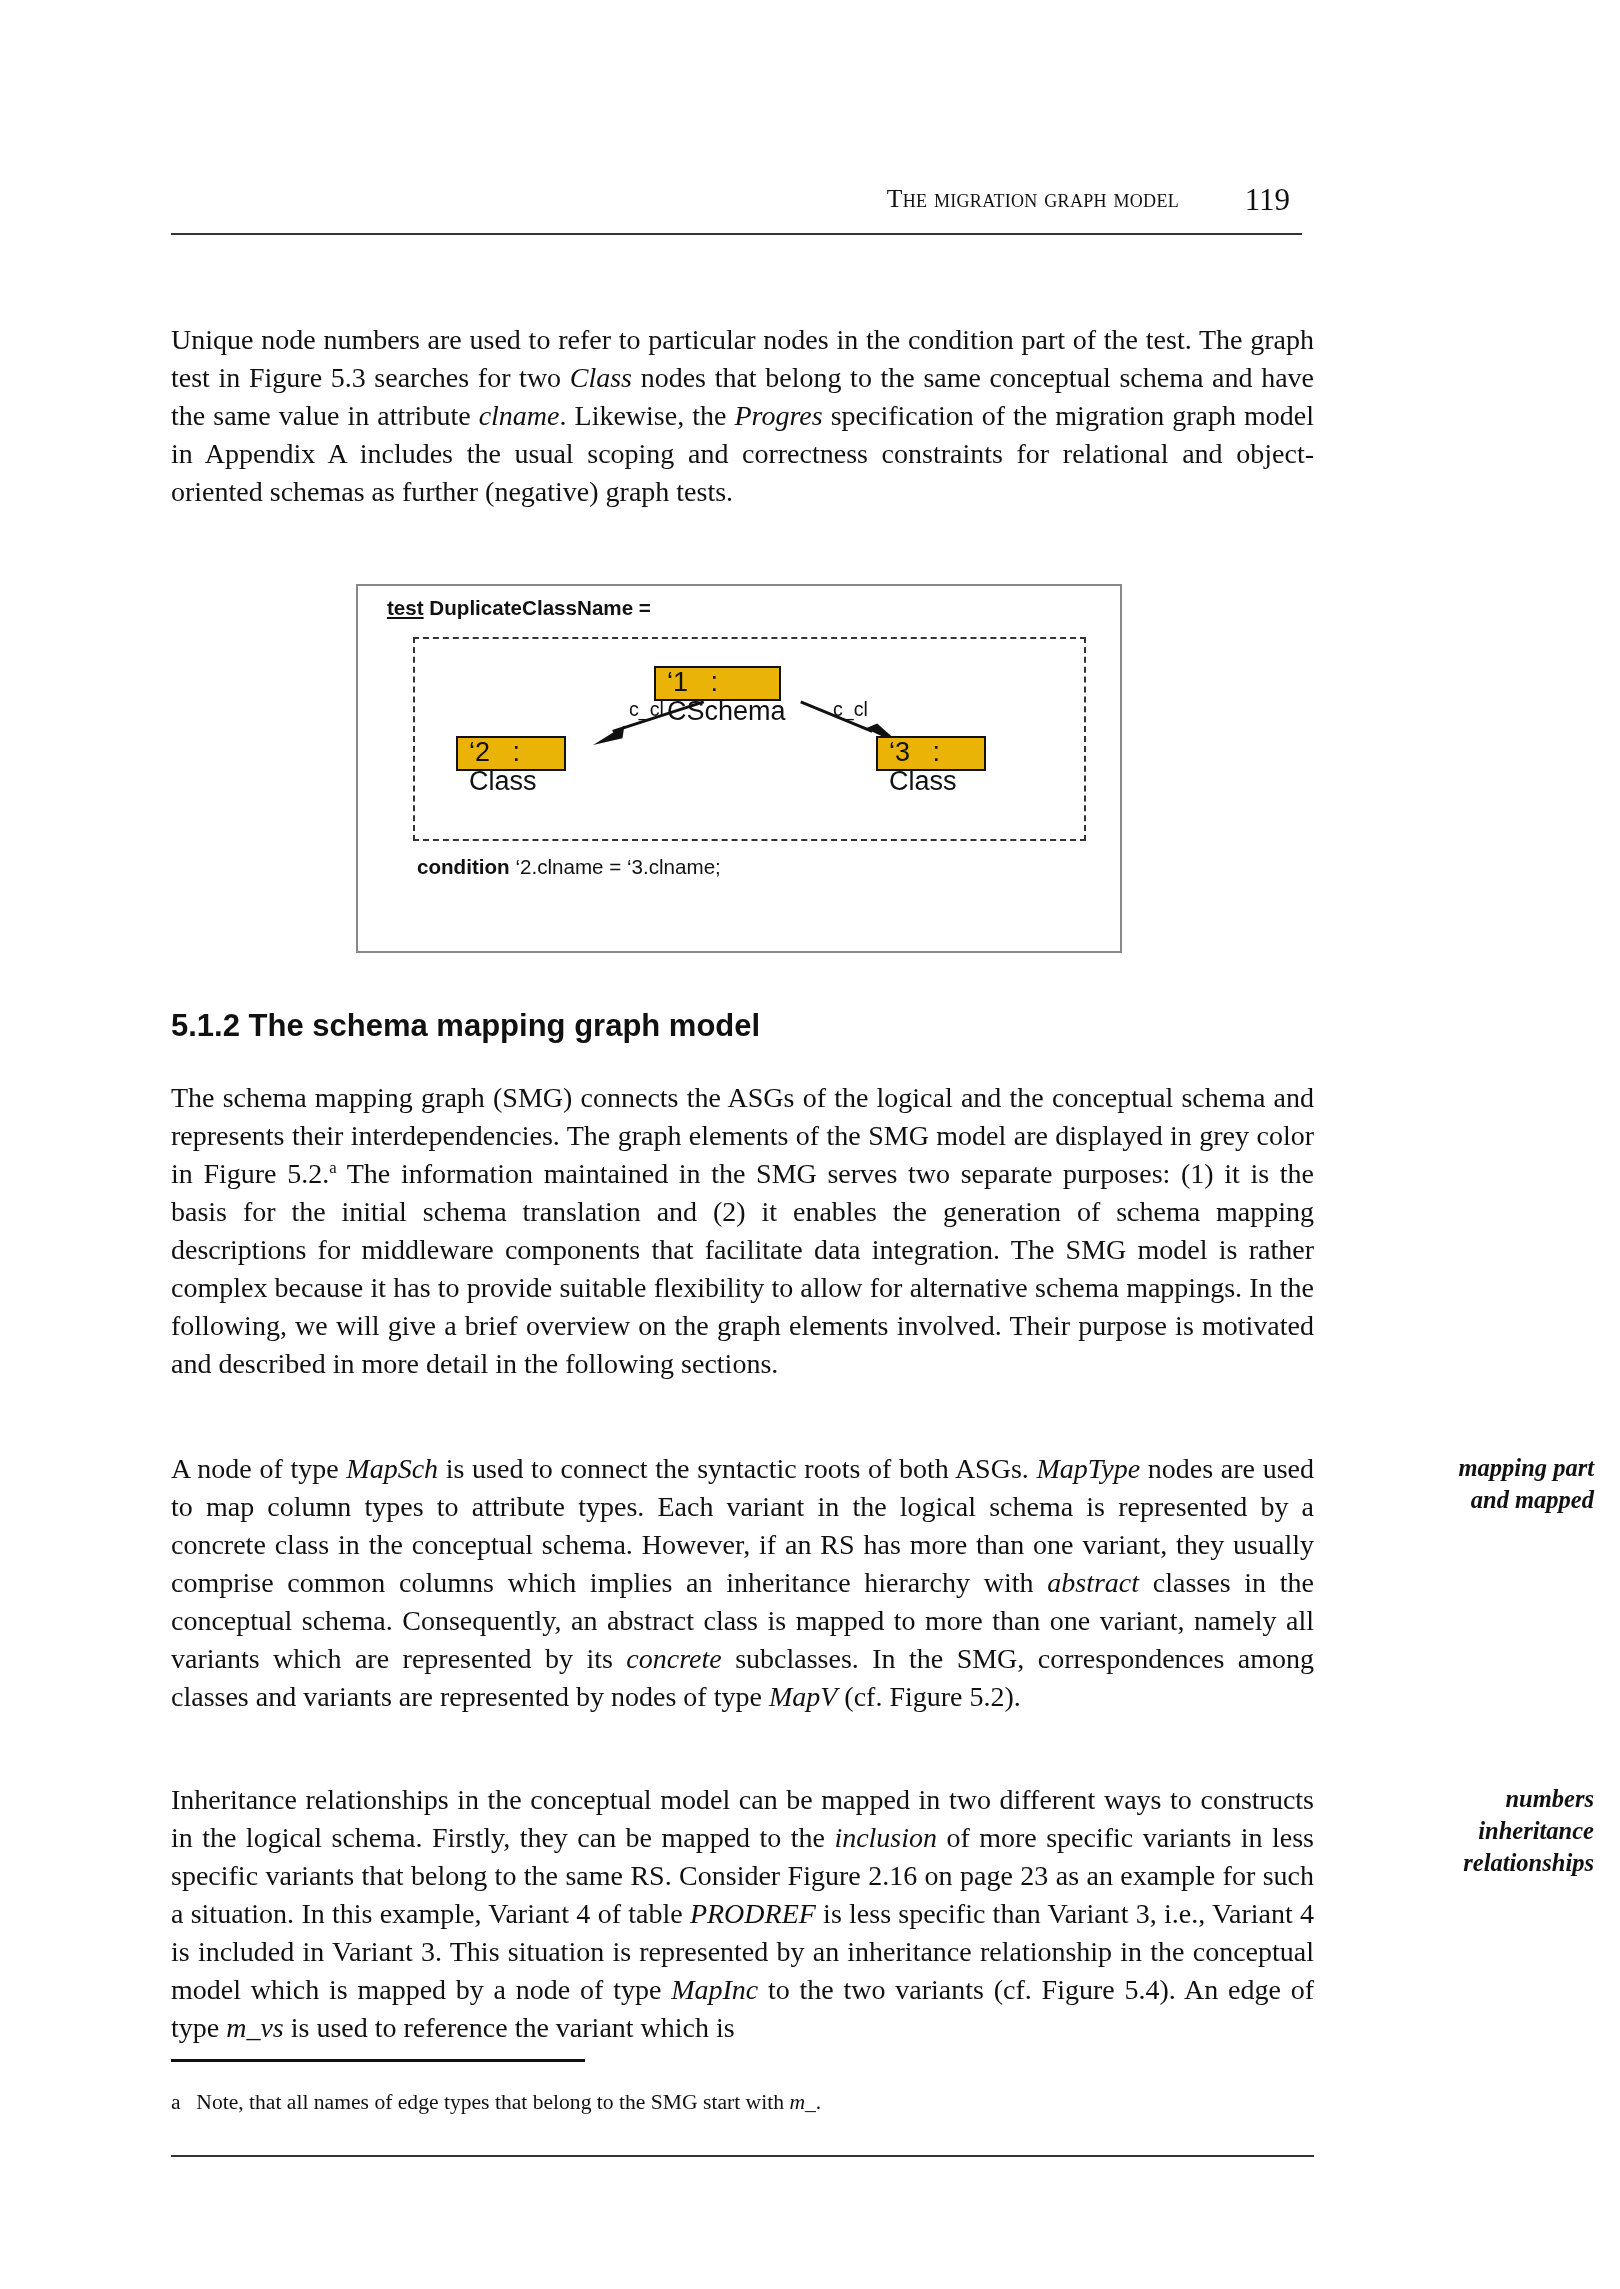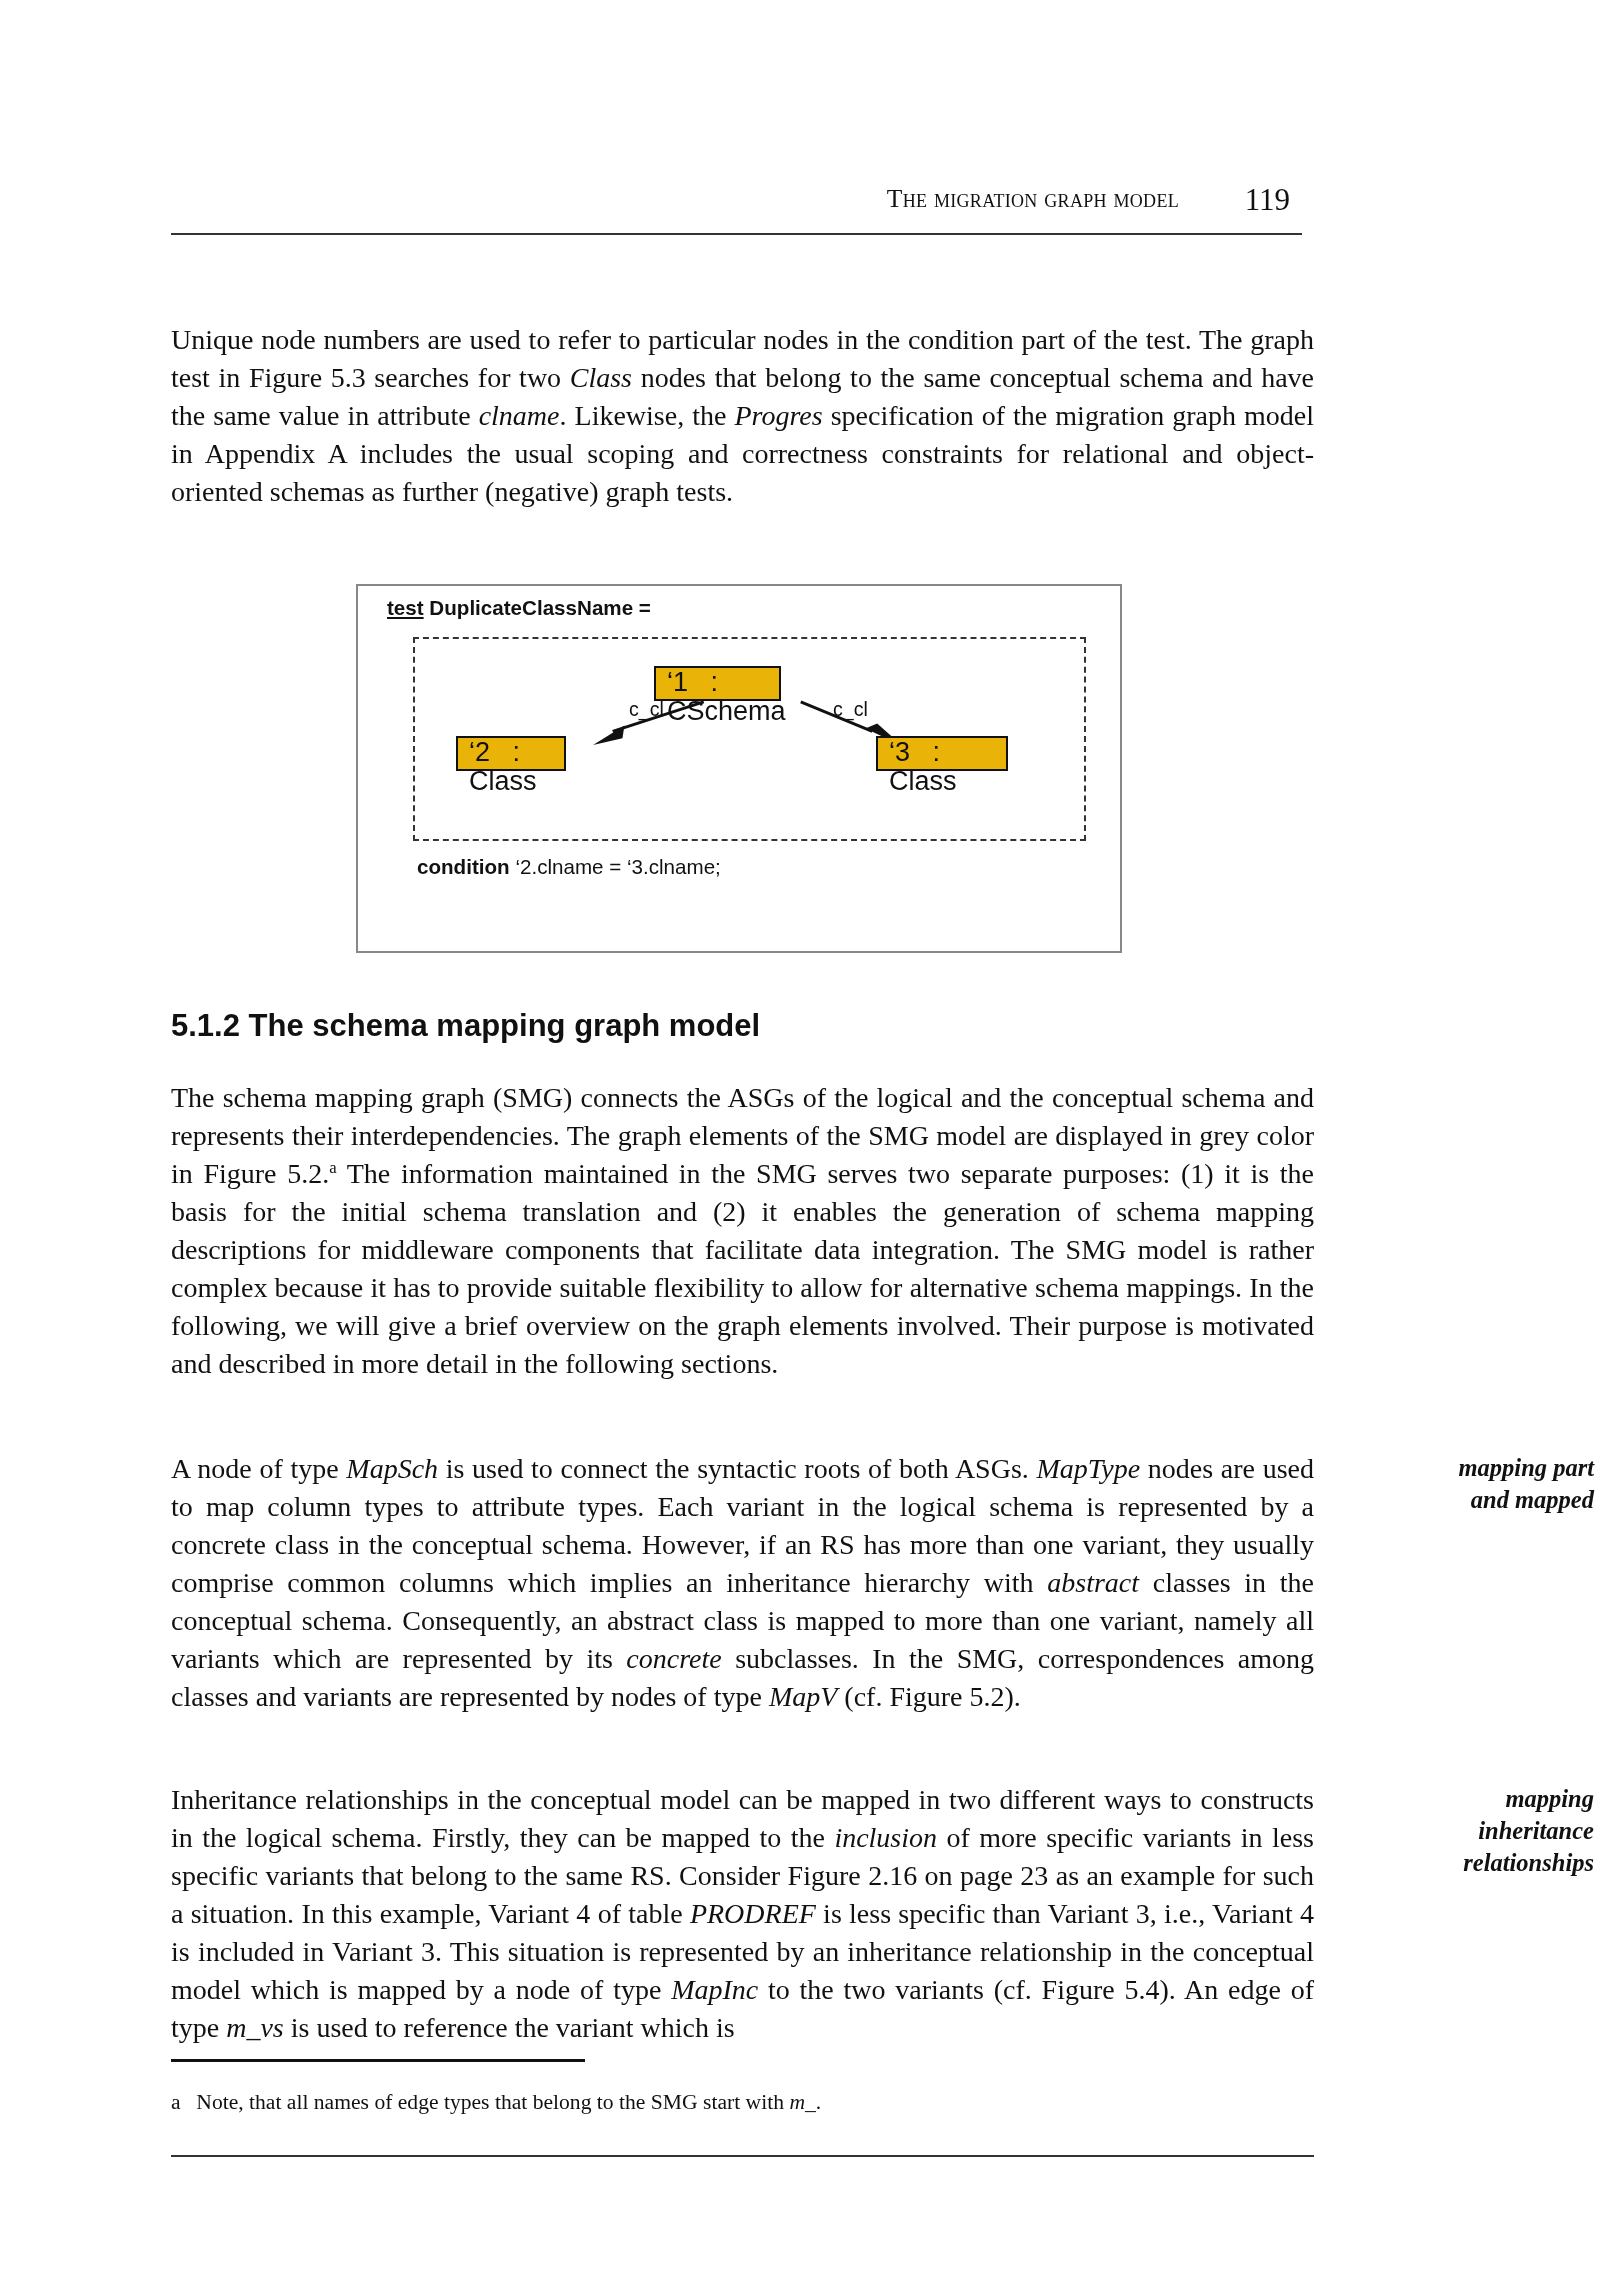--- a/index.html
+++ b/index.html
@@ -53,21 +53,21 @@
     <line x1="452" y1="118" x2="525" y2="148" stroke="#111" stroke-width="3"></line>
     <polygon points="556,163 518,145 530,140" fill="#111"></polygon>
   </svg>
 
   <div class="node" style="left:296px;top:80px;width:127px;">
     <span>‘1</span>&nbsp;&nbsp;&nbsp;<span>: CSchema</span>
   </div>
   <div class="node" style="left:98px;top:150px;width:110px;">
     <span>‘2</span>&nbsp;&nbsp;&nbsp;<span>: Class</span>
   </div>
-  <div class="node" style="left:518px;top:150px;width:132px;">
+  <div class="node" style="left:518px;top:150px;width:110px;">
     <span>‘3</span>&nbsp;&nbsp;&nbsp;<span>: Class</span>
   </div>
   <span class="edge-label" style="left:271px;top:112px;">c_cl</span>
   <span class="edge-label" style="left:475px;top:112px;">c_cl</span>
 
   <div class="condition">
     <b>condition</b><span> ‘2.clname = ‘3.clname;</span>
   </div>
 </div>
 
@@ -82,21 +82,21 @@
 </div>
 <div class="abs margin-note" style="top:1452px;">
   <div>mapping part</div>
   <div>and mapped</div>
 </div>
 
 <div class="abs para" style="top:1781px;">
   <p><span>Inheritance relationships in the conceptual model can be mapped in two different ways to constructs in the logical schema. Firstly, they can be mapped to the </span><i>inclusion</i><span> of more specific variants in less specific variants that belong to the same RS. Consider Figure 2.16 on page 23 as an example for such a situation. In this example, Variant 4 of table </span><i>PRODREF</i><span> is less specific than Variant 3, i.e., Variant 4 is included in Variant 3. This situation is represented by an inheritance relationship in the conceptual model which is mapped by a node of type </span><i>MapInc</i><span> to the two variants (cf. Figure 5.4). An edge of type </span><i>m_vs</i><span> is used to reference the variant which is</span></p>
 </div>
 <div class="abs margin-note" style="top:1783px;">
-  <div>mapping</div>
+  <div>numbers</div>
   <div>inheritance</div>
   <div>relationships</div>
 </div>
 
 <div class="abs fn-rule"></div>
 <div class="abs footnote">
   <span class="mark">a</span><span>Note, that all names of edge types that belong to the SMG start with </span><i>m_</i><span>.</span>
 </div>
 <div class="abs bottom-rule"></div>
 

